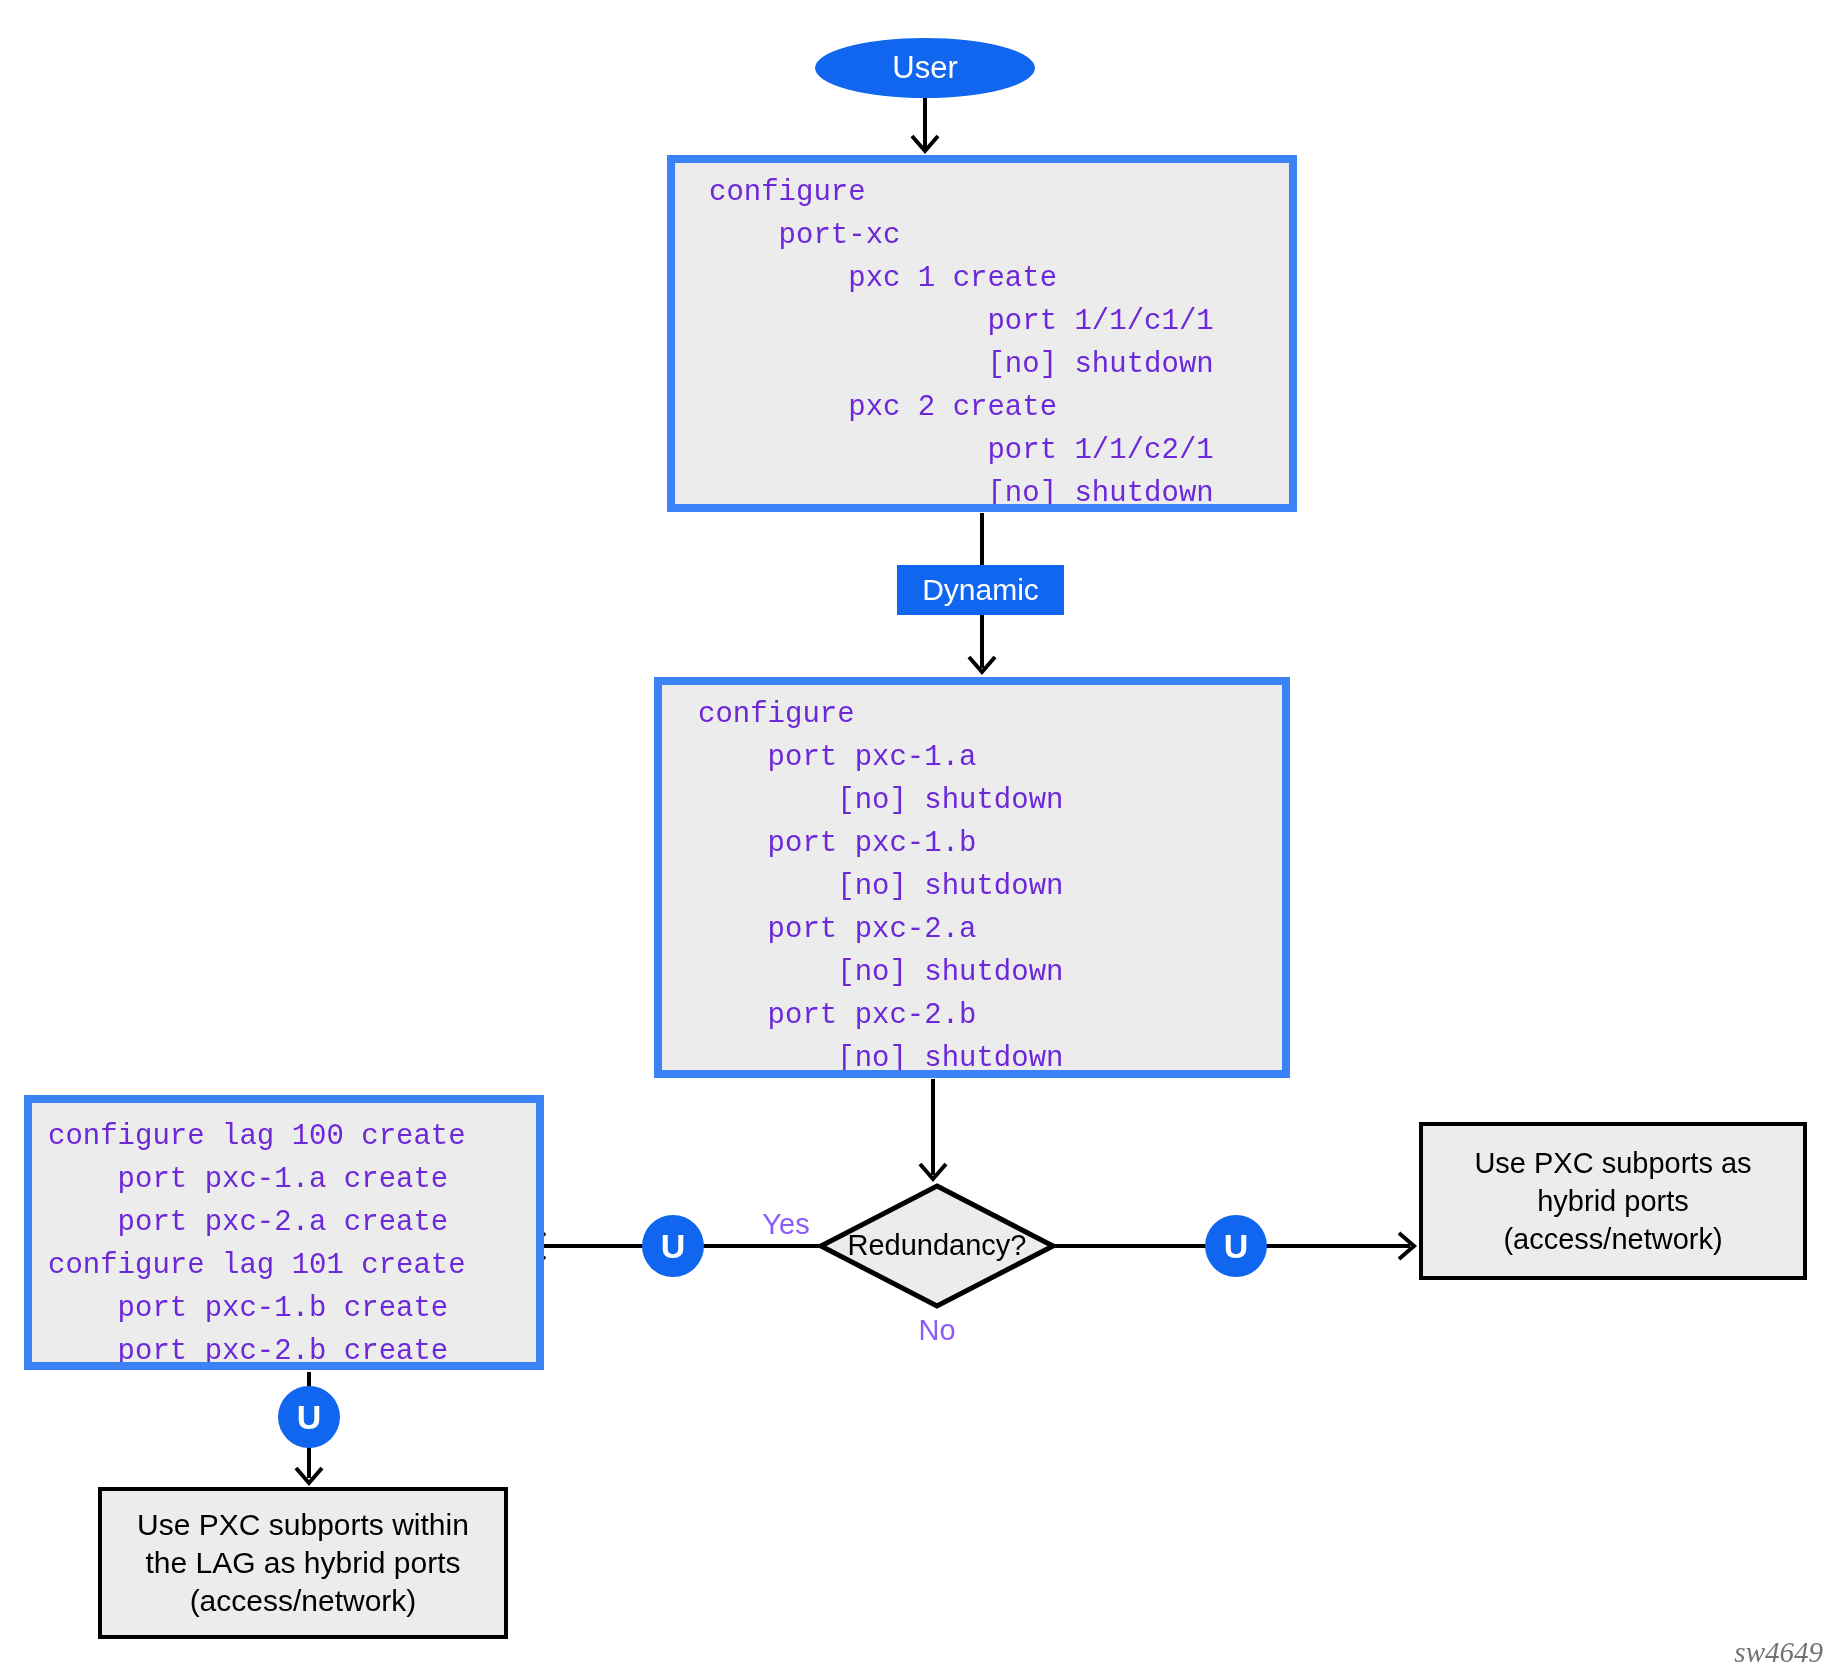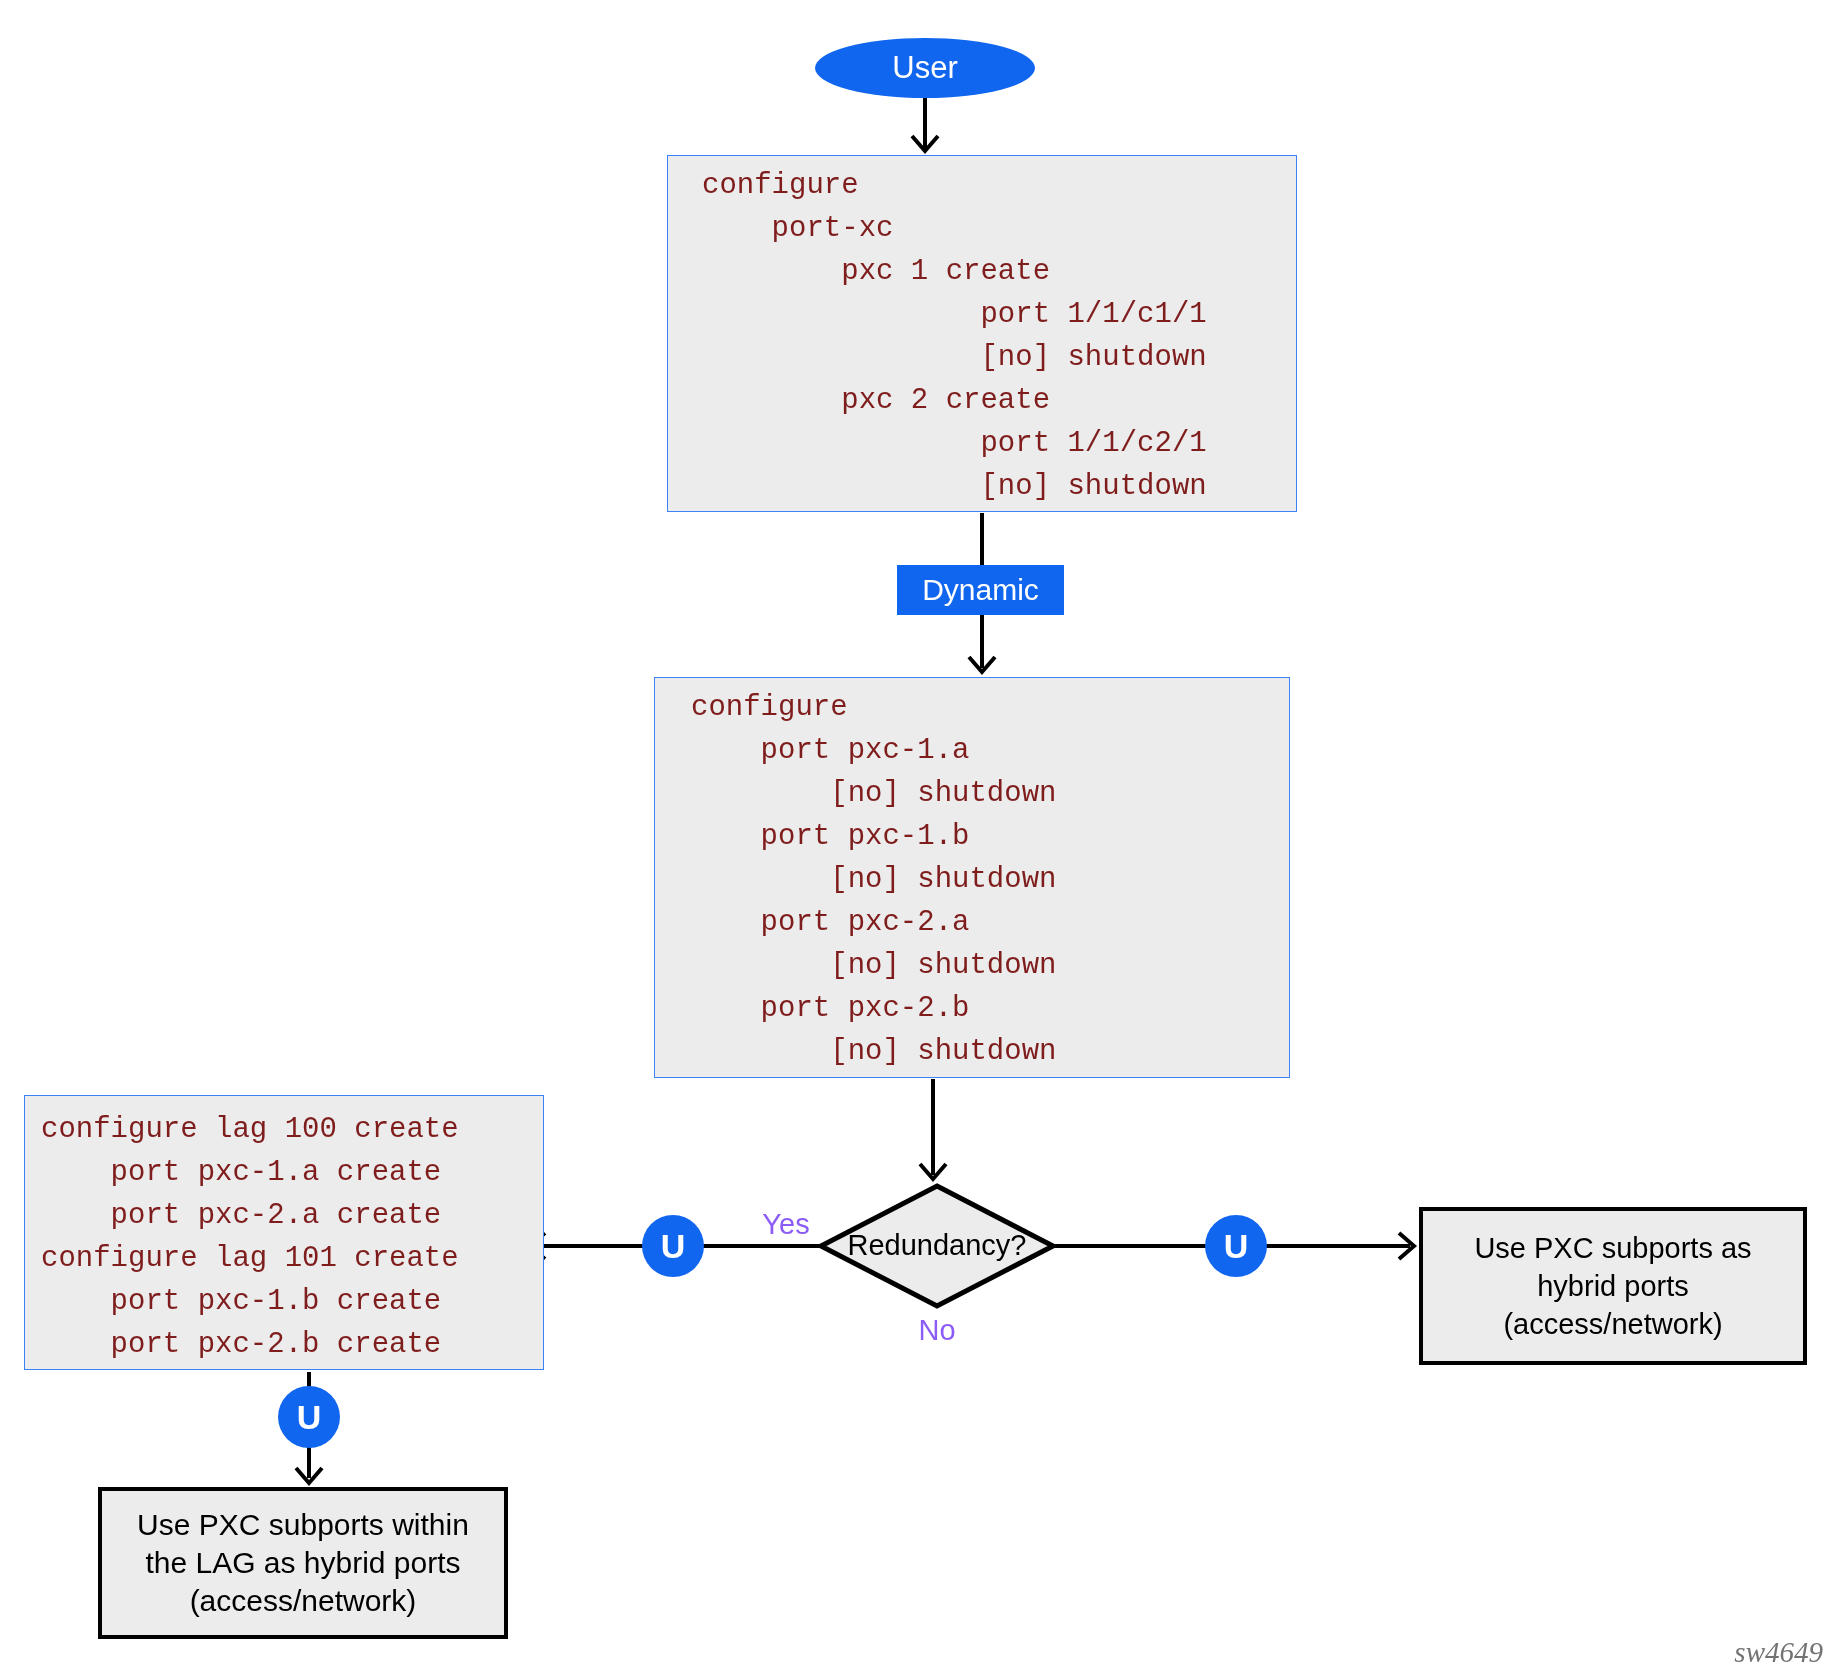--- a/index.html
+++ b/index.html
@@ -22,26 +22,26 @@
     left: 815px; top: 38px; width: 220px; height: 60px;
     background: #1166EF;
     border-radius: 50%;
     color: #ffffff;
     font-size: 31px;
     display: flex; align-items: center; justify-content: center;
   }
 
   .code-box {
     background: #ECECEC;
-    border: 1px solid #3b82f6;
+    border: 8px solid #3b82f6;
     margin: 0;
     font-family: "Liberation Mono", monospace;
     font-size: 29px;
     line-height: 43px;
-    color: #7f1d1d;
+    color: #6d28d9;
     white-space: pre;
     overflow: hidden;
   }
   .code-box.b1 { left: 667px; top: 155px; width: 630px; height: 357px; padding: 8px 0 0 34px; }
   .code-box.b2 { left: 654px; top: 677px; width: 636px; height: 401px; padding: 8px 0 0 36px; }
   .code-box.b3 { left: 24px;  top: 1095px; width: 520px; height: 275px; padding: 12px 0 0 16px; }
 
   .edge-label {
     left: 897px; top: 565px; width: 167px; height: 50px;
     background: #1166EF;
@@ -61,21 +61,21 @@
   .branch-no  { left: 902px; top: 1314px; width: 70px; text-align: center; }
 
   .result-box {
     background: #ECECEC;
     border: 4px solid #000000;
     color: #000000;
     white-space: pre-line;
     text-align: center;
     display: flex; align-items: center; justify-content: center;
   }
-  .result-right  { left: 1419px; top: 1207px; width: 388px; height: 158px; font-size: 29px; line-height: 38px; }
+  .result-right  { left: 1419px; top: 1122px; width: 388px; height: 158px; font-size: 29px; line-height: 38px; }
   .result-bottom { left: 98px;  top: 1487px; width: 410px; height: 152px; font-size: 30px; line-height: 38px; }
 
   .u-badge {
     width: 62px; height: 62px;
     background: #1166EF;
     border-radius: 50%;
     color: #ffffff;
     font-size: 34px;
     font-weight: bold;
     display: flex; align-items: center; justify-content: center;

